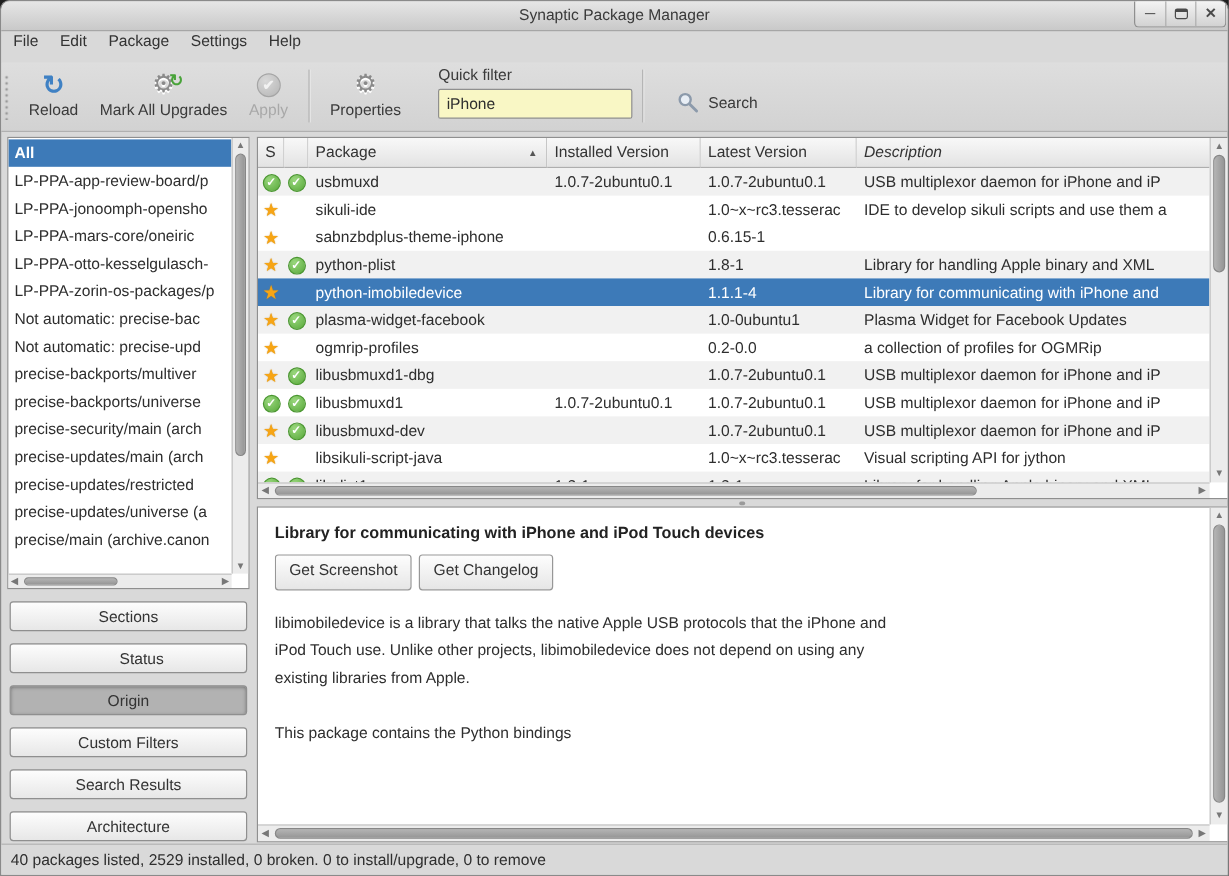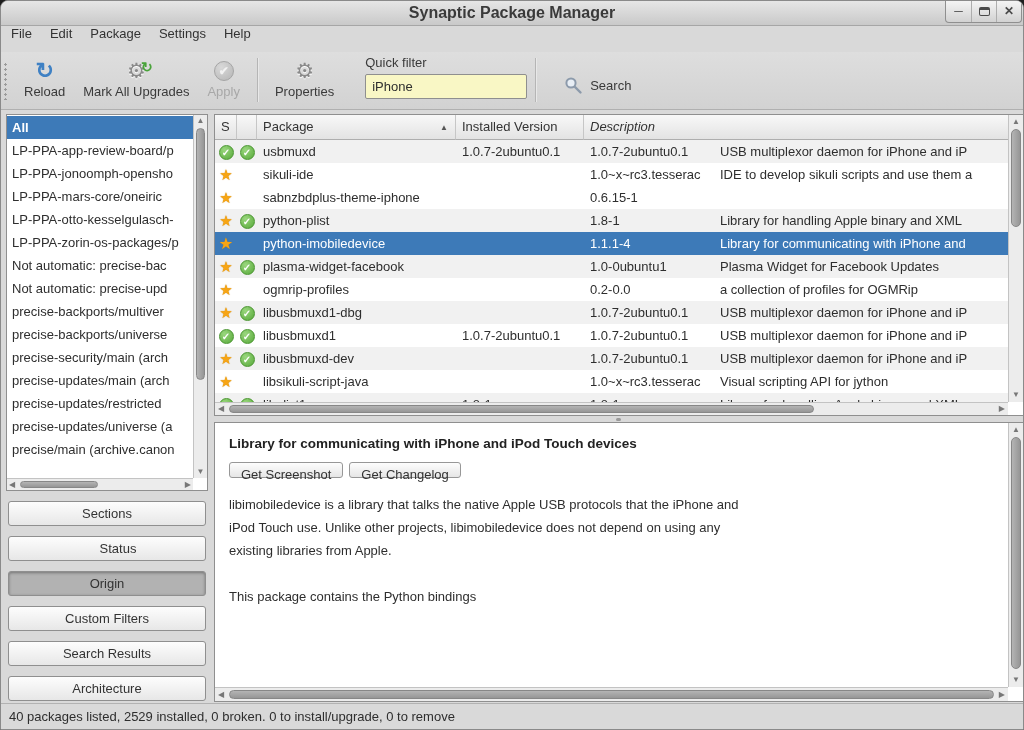--- a/index.html
+++ b/index.html
@@ -20,21 +20,21 @@
     overflow:hidden;
   }
   
   .titlebar {
     height:25px;
     background:linear-gradient(#e6e6e6,#c9c9c9);
     border-bottom:1px solid #a6a6a6;
     position:relative;
     text-align:center;
   }
-  .title { line-height:24px; font-weight:bold; color:#3a3a3a; font-size:16px; }
+  .title { line-height:24px; font-weight:normal; color:#3a3a3a; font-size:13px; }
   .win-controls {
     position:absolute; right:1px; top:0; height:22px;
     display:flex;
     background:linear-gradient(#f4f4f4,#d2d2d2);
     border:1px solid #8f8f8f; border-top:none;
     border-radius:0 0 4px 4px;
   }
   .win-btn {
     width:25px; text-align:center; line-height:20px;
     font-size:12px; color:#4a4a4a; font-weight:bold;
@@ -167,21 +167,21 @@
   }
   
   .detail-pane {
     position:absolute; left:213px; top:421px; width:810px; height:280px;
     background:#fff; border:1px solid #8f8f8f; overflow:hidden;
   }
   .detail-inner { position:absolute; left:14px; top:0; right:16px; bottom:14px; overflow:hidden; }
   .detail-title { font-weight:bold; font-size:13.5px; margin:13px 0 11px 0; color:#222; }
   .detail-btns { display:flex; gap:6px; }
   .detail-btn {
-    height:16px; padding:0 11px; border:1px solid #979797; border-radius:3px;
+    height:30px; padding:0 11px; border:1px solid #979797; border-radius:3px;
     background:linear-gradient(#fdfdfd,#e6e6e6); line-height:24px; color:#333;
   }
   .detail-body { margin-top:15px; line-height:23px; max-width:530px; color:#2e2e2e; }
   .detail-body p + p { margin-top:23px; }
   
   .statusbar {
     position:absolute; left:0; right:0; top:702px; height:28px;
     background:#d9d9d9; border-top:1px solid #b2b2b2;
     line-height:26px; padding-left:8px; color:#2e2e2e;
   }
@@ -300,20 +300,21 @@
 
   <div class="table-pane">
     <div class="thead">
       <div class="th th-s">S</div>
       <div class="th th-sup"></div>
       <div class="th th-pkg">
         <span>Package</span>
         <span class="sort-arrow">▲</span>
       </div>
       <div class="th th-inst">Installed Version</div>
+      <div class="th th-lat">Latest Version</div>
       <div class="th th-desc">Description</div>
     </div>
     <div class="tbody">
         <div class="tr shaded">
           <span class="td td-s"><span class="chk">✓</span></span>
           <span class="td td-sup"><span class="chk">✓</span></span>
           <span class="td td-pkg">usbmuxd</span>
           <span class="td td-inst">1.0.7-2ubuntu0.1</span>
           <span class="td td-lat">1.0.7-2ubuntu0.1</span>
           <span class="td td-desc">USB multiplexor daemon for iPhone and iP</span>

